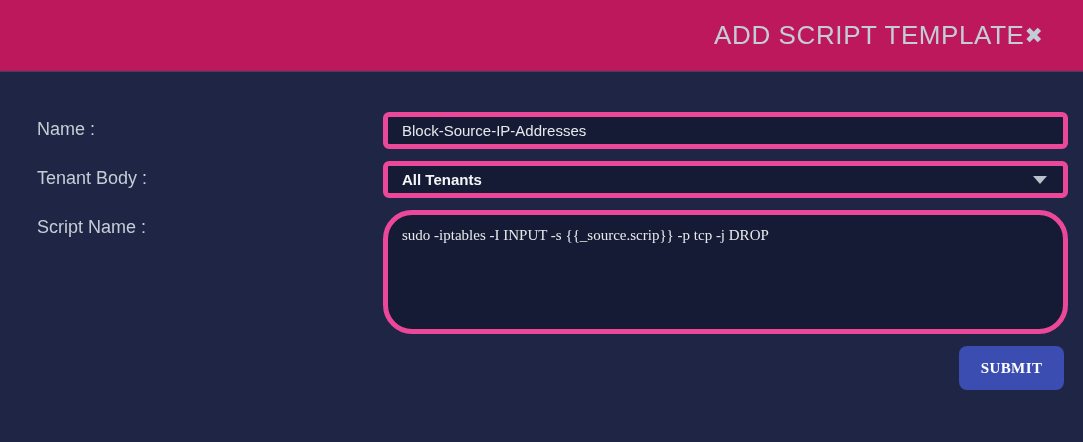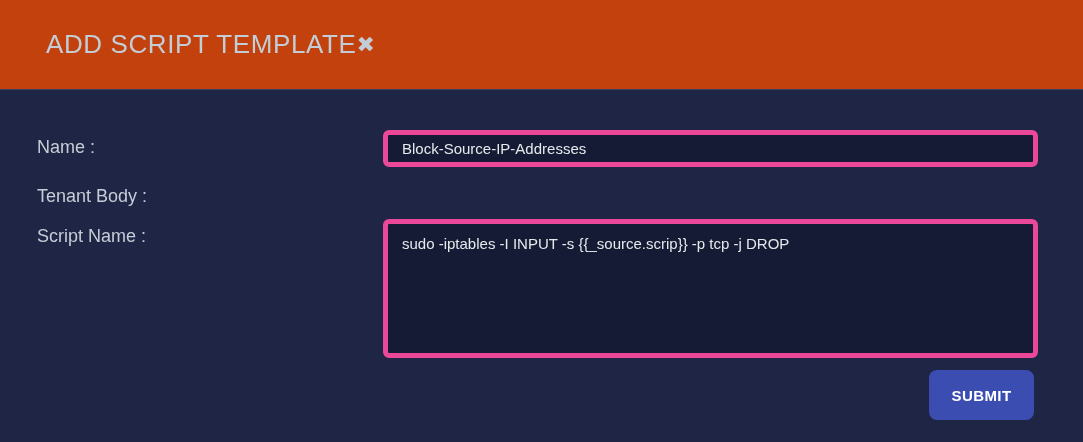--- a/index.html
+++ b/index.html
@@ -11,48 +11,48 @@
     background: #1e2545;
     font-family: "Liberation Sans", sans-serif;
   }
   .modal {
     width: 1083px;
     height: 442px;
     display: flex;
     flex-direction: column;
   }
   .modal-header {
-    height: 90px;
+    height: 72px;
     flex: none;
     display: flex;
     align-items: center;
-    justify-content: flex-start;
+    justify-content: flex-end;
     padding: 0 40px 0 46px;
-    background: #c2410c;
+    background: #be185d;
     border-bottom: 1px solid #3a4161;
   }
   .modal-title {
     margin: 0;
     font-size: 26px;
     font-weight: 400;
     letter-spacing: 0.6px;
     color: #c3cdd7;
   }
   .close-btn {
     background: none;
     border: none;
     padding: 0;
     color: #c3cdd7;
     font-size: 22px;
     line-height: 1;
     cursor: pointer;
     font-family: "DejaVu Sans", sans-serif;
   }
   .modal-body {
-    padding: 40px 45px 0 37px;
+    padding: 40px 15px 0 37px;
   }
   .form-row {
     display: flex;
     align-items: flex-start;
     margin-bottom: 12px;
   }
   .form-label {
     flex: none;
     width: 346px;
     padding-top: 7px;
@@ -85,47 +85,48 @@
     cursor: pointer;
   }
   .caret-down {
     width: 0;
     height: 0;
     border-left: 7px solid transparent;
     border-right: 7px solid transparent;
     border-top: 8px solid #b9c1ca;
   }
   textarea.field-area {
-    height: 139px;
+    height: 124px;
     padding: 9px 14px;
-    font-family: Liberation Sans, sans-serif;
+    font-family: Liberation Serif, serif;
     font-size: 15px;
     line-height: 1.5;
     resize: none;
     outline: none;
     white-space: pre-wrap;
+    border-radius: 29px;
   }
   .actions-row {
     display: flex;
     justify-content: flex-end;
     padding-right: 4px;
     margin-top: 11px;
   }
   .submit-btn {
     width: 105px;
-    height: 50px;
+    height: 44px;
     background: #3b4db1;
     color: #ffffff;
     border: none;
     border-radius: 8px;
     font-size: 15px;
     font-weight: 700;
     letter-spacing: 0.4px;
     cursor: pointer;
-    font-family: Liberation Sans, sans-serif;
+    font-family: Liberation Serif, serif;
   }
 </style>
 </head>
 <body>
 
 <div class="modal">
 
   <header class="modal-header">
     <h1 class="modal-title">ADD SCRIPT TEMPLATE</h1>
     <button class="close-btn">✖</button>
@@ -133,20 +134,24 @@
 
   <div class="modal-body">
 
     <div class="form-row">
       <label class="form-label">Name :</label>
       <input class="field field-text" type="text" value="Block-Source-IP-Addresses" style="">
     </div>
 
     <div class="form-row">
       <label class="form-label">Tenant Body :</label>
+      <div class="field field-select">
+        <span>All Tenants</span>
+        <span class="caret-down"></span>
+      </div>
     </div>
 
     <div class="form-row">
       <label class="form-label">Script Name :</label>
       <textarea class="field field-area" spellcheck="false" style="">sudo -iptables -I INPUT -s {{_source.scrip}} -p tcp -j DROP</textarea>
     </div>
 
     <div class="actions-row">
       <button class="submit-btn">SUBMIT</button>
     </div>

